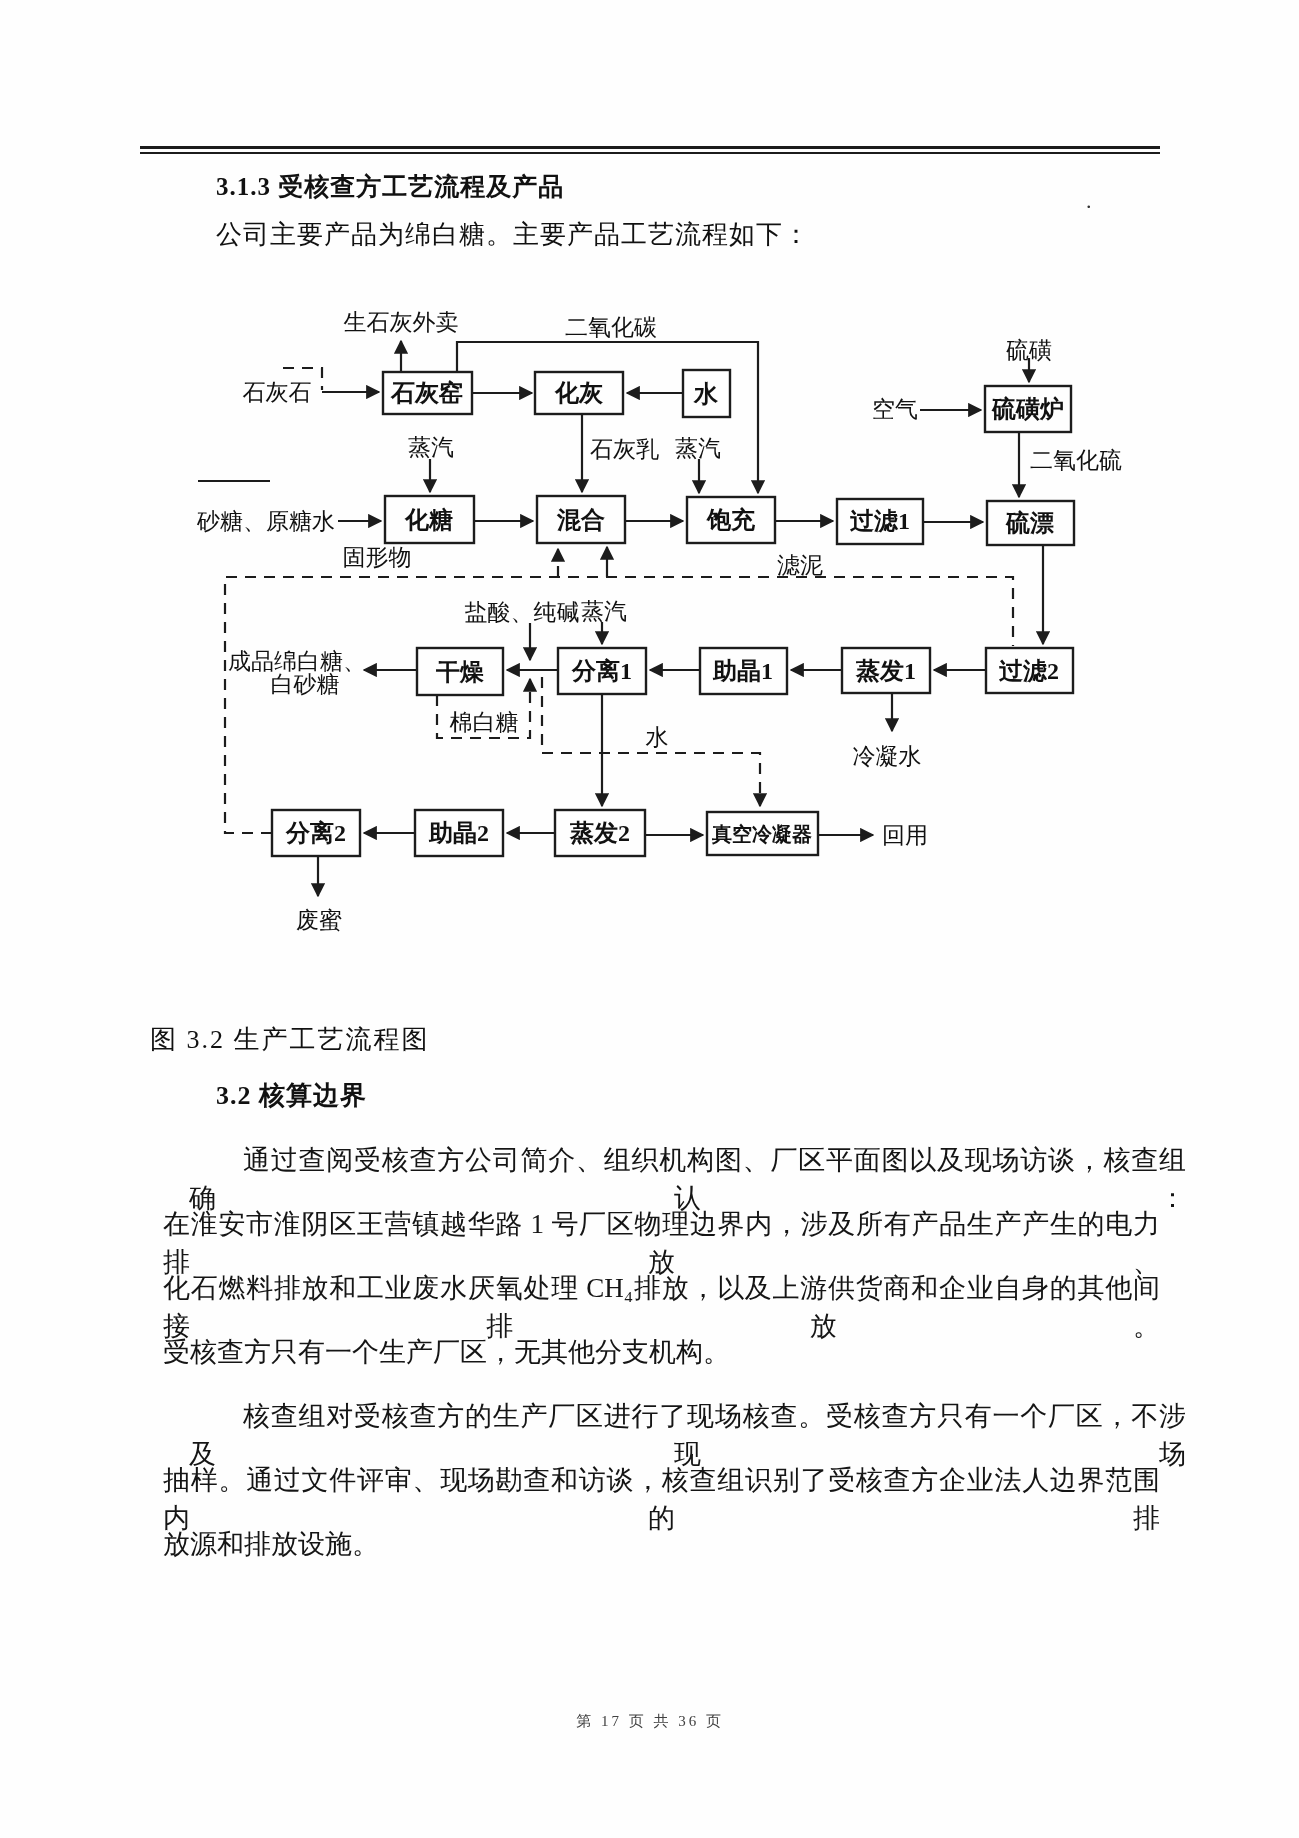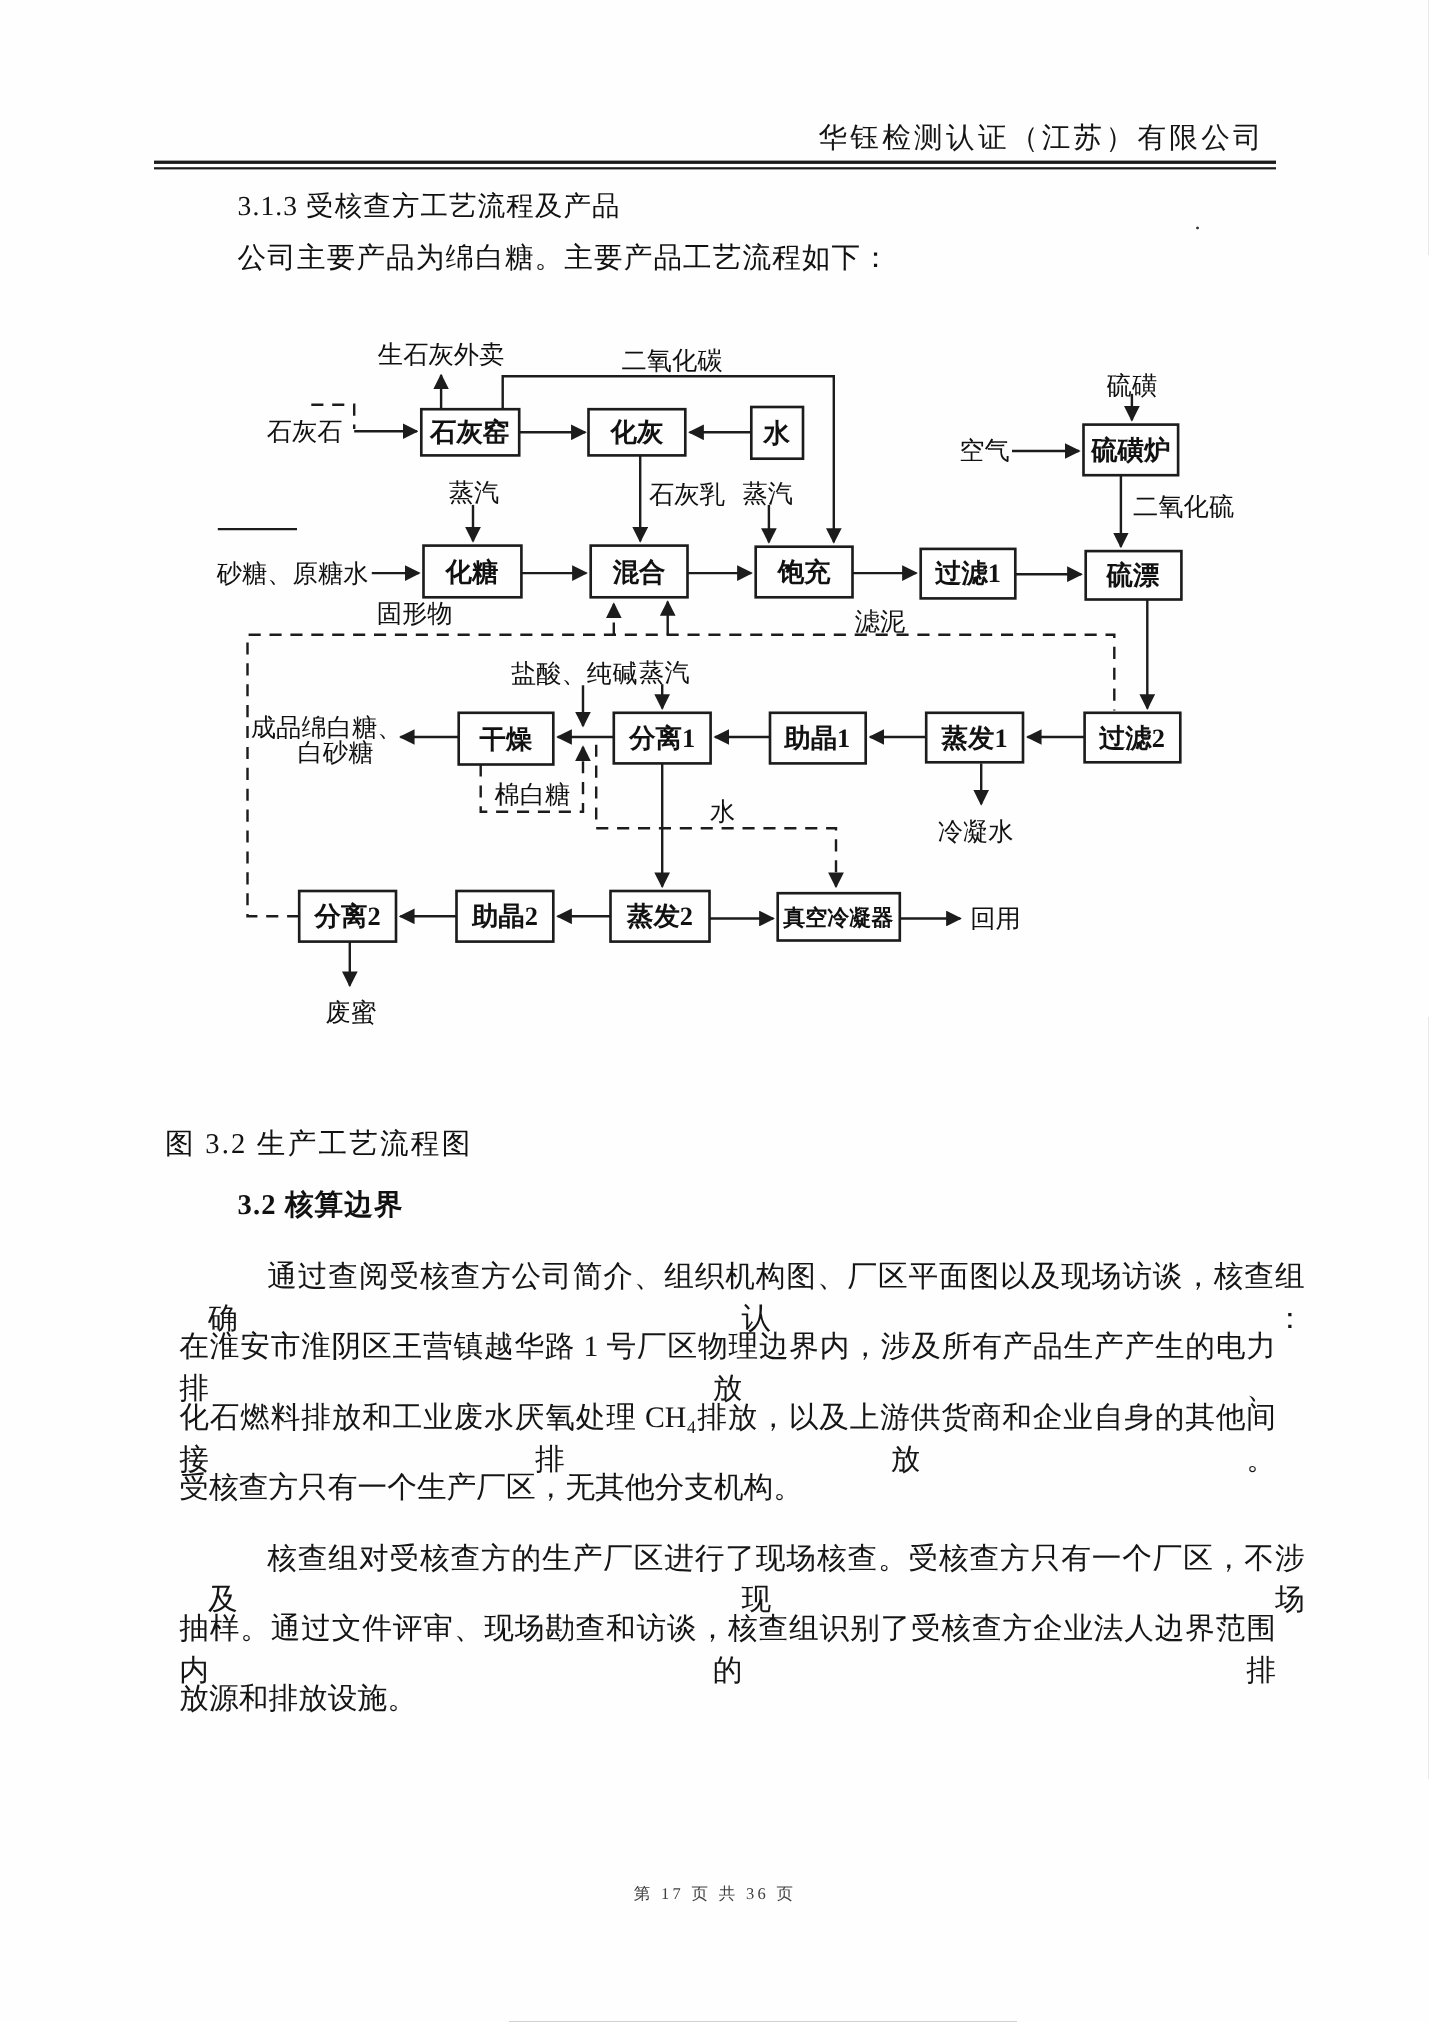--- a/index.html
+++ b/index.html
@@ -14,21 +14,21 @@
   }
   .abs{position:absolute;}
   .company{
     top:108px;right:149px;
     font-size:26px;letter-spacing:3px;
     color:#151515;
   }
   .rule-top{top:146px;left:140px;width:1020px;height:3px;background:#1b1b1b;}
   .rule-bot{top:152px;left:140px;width:1020px;height:2px;background:#1b1b1b;}
   .stray-dot{top:188px;left:1086px;font-size:22px;color:#333;}
-  .h313{top:170px;left:216px;font-size:25px;letter-spacing:1px;}
+  .h313{top:170px;left:216px;font-size:25px;letter-spacing:1px;font-weight:bold;}
   .intro{top:217px;left:216px;font-size:26px;letter-spacing:1px;}
   .caption{top:1022px;left:150px;width:1000px;text-align:left;font-size:26px;letter-spacing:2px;}
   .h32{top:1078px;left:216px;font-size:26px;font-weight:bold;letter-spacing:1px;}
   .bl{
     left:163px;width:997px;height:38px;line-height:38px;
     font-size:27px;color:#151515;
   }
   .just{text-align:justify;text-align-last:justify;}
   .ind{text-indent:54px;margin-left:26px;}
   .footer{
@@ -44,21 +44,20 @@
   svg text.lbl{font-weight:500;}
   .ln{stroke:#1c1c1c;stroke-width:2.2;fill:none;}
   .lnd{stroke:#1c1c1c;stroke-width:2.2;fill:none;stroke-dasharray:11 8;}
   .bx-r{fill:none;stroke:#1c1c1c;stroke-width:2.4;}
 </style>
 </head>
 <body>
 
 <div class="page">
 
-  <div class="abs company">华钰检测认证（江苏）有限公司</div>
   <div class="abs rule-top"></div>
   <div class="abs rule-bot"></div>
   <div class="abs stray-dot">.</div>
 
   <div class="abs h313">3.1.3 受核查方工艺流程及产品</div>
   <div class="abs intro">公司主要产品为绵白糖。主要产品工艺流程如下：</div>
 
   <svg class="abs" style="top:0;left:0" width="1299" height="990" viewBox="0 0 1299 990">
     <defs>
       <marker id="ah" viewBox="0 0 10 10" refX="9" refY="5" markerWidth="6.5" markerHeight="6.5" orient="auto-start-reverse">

